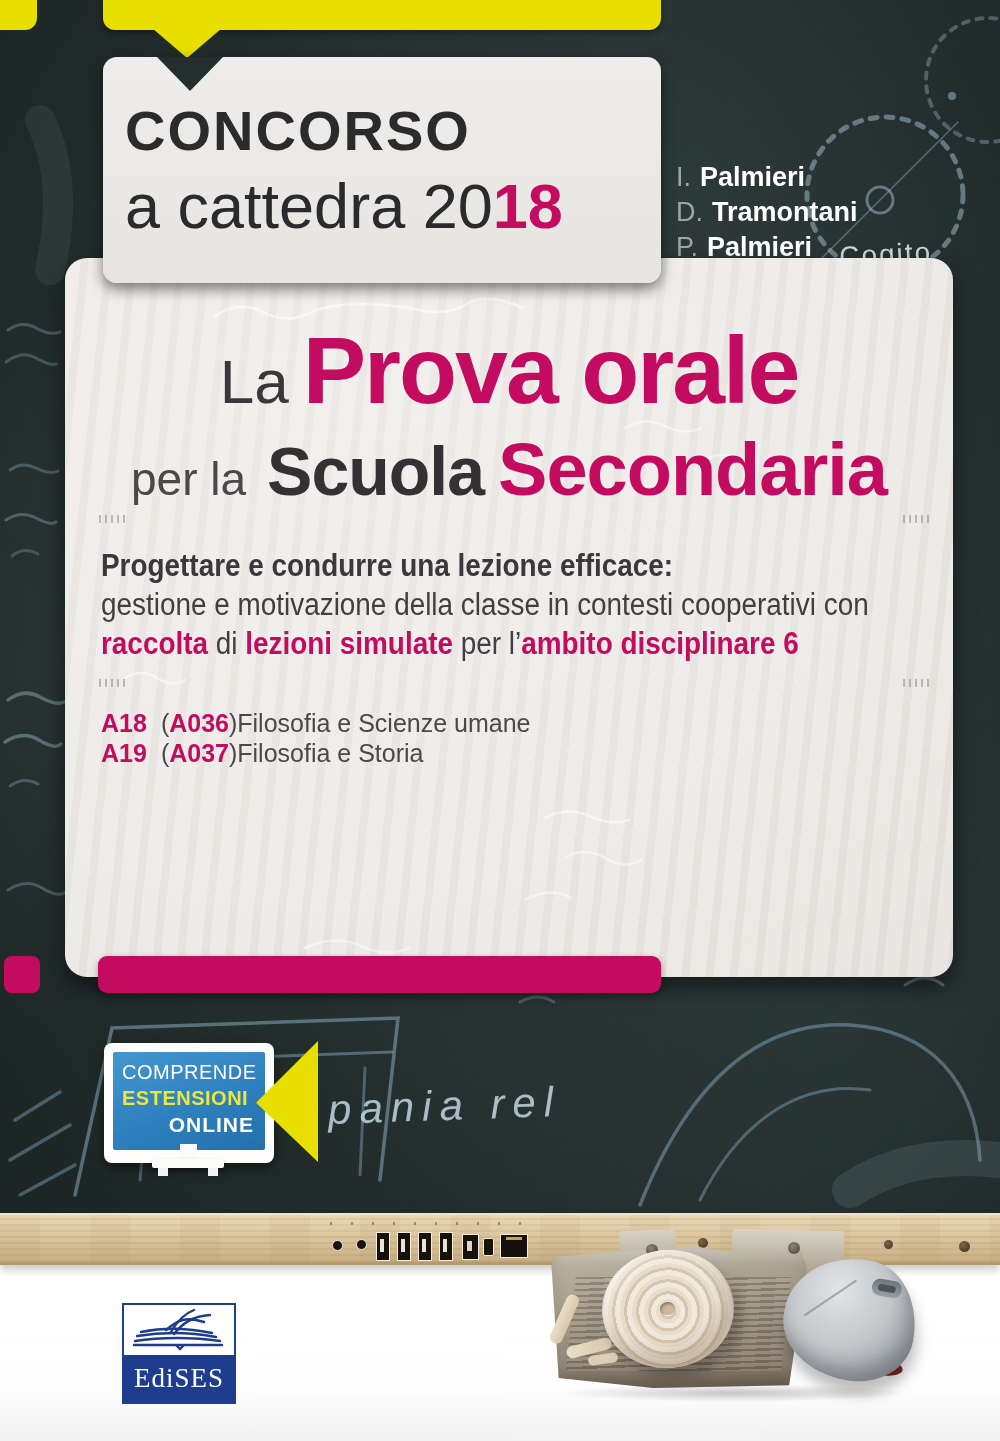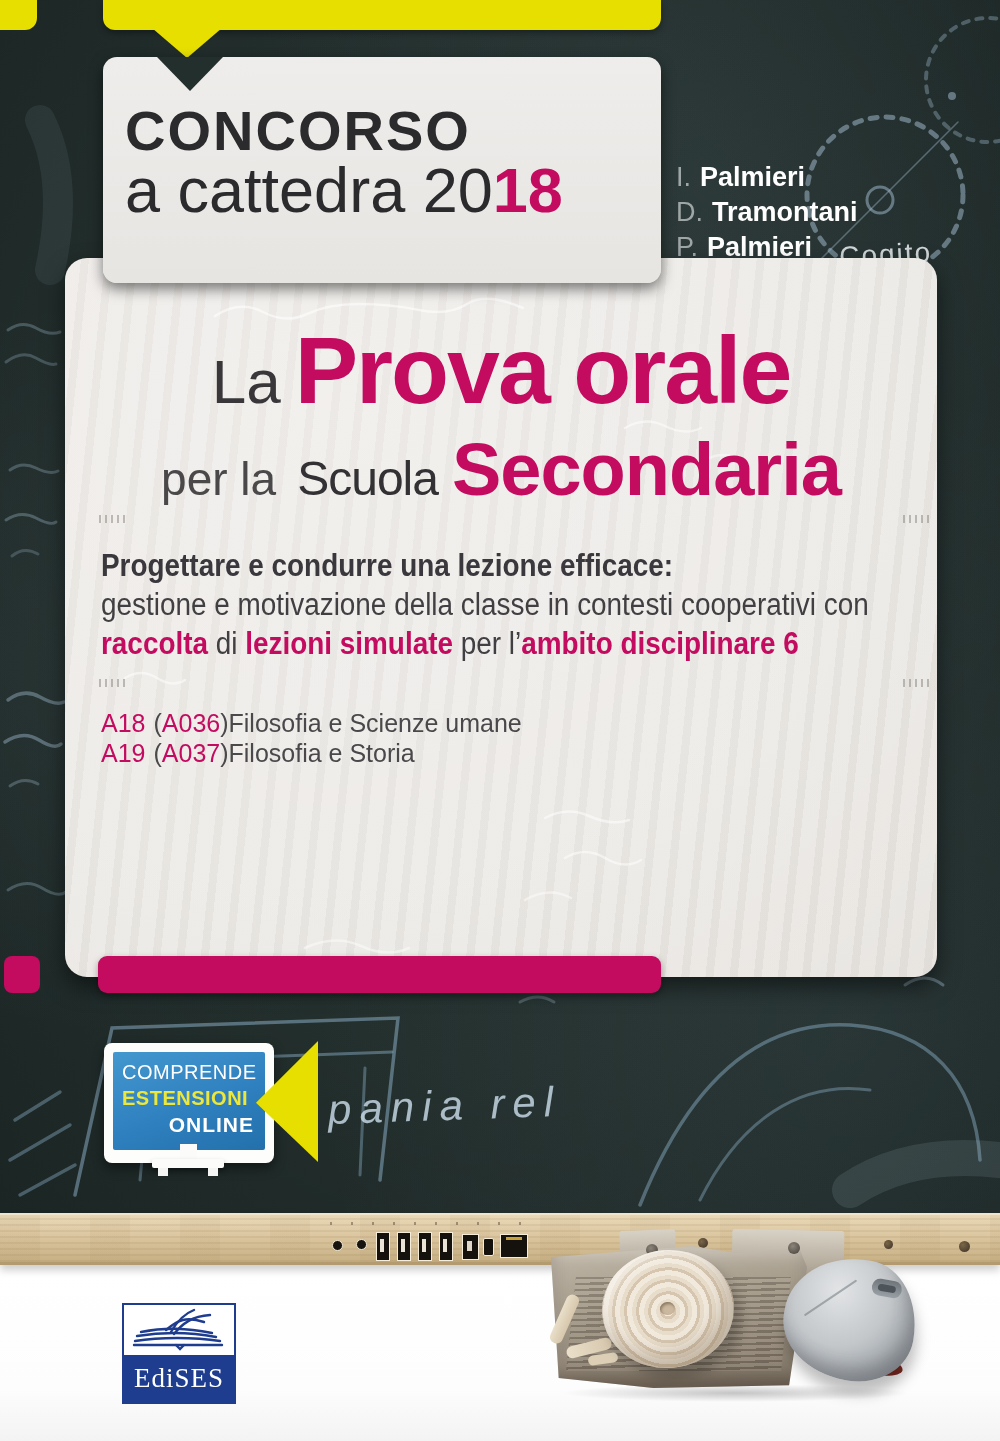--- a/index.html
+++ b/index.html
@@ -39,60 +39,60 @@
   
   .header-card{
     position:absolute;left:103px;top:57px;width:558px;height:226px;z-index:4;
     background:linear-gradient(180deg,#efedeb,#e7e5e2);border-radius:14px;
     box-shadow:0 6px 14px rgba(0,0,0,.5);
     padding:46px 0 0 22px;box-sizing:border-box;
   }
   .header-notch{position:absolute;left:157px;top:57px;width:66px;height:34px;z-index:5;
     background:var(--board-dark,#232f2d);clip-path:polygon(0 0,100% 0,50% 100%);}
   .series-line1{font-size:56px;font-weight:600;color:#2b2a2c;letter-spacing:2px;line-height:1;}
-  .series-line2{font-size:63px;font-weight:300;color:#2b2a2c;line-height:1;letter-spacing:0;}
+  .series-line2{font-size:63px;font-weight:300;color:#2b2a2c;line-height:1;margin-top:16px;letter-spacing:0;}
   .series-year{font-weight:700;color:var(--accent-magenta,#c30b5f);}
   
   .authors{position:absolute;left:676px;top:160px;z-index:2;font-size:27px;line-height:35px;}
   .authors .init{color:#9fa6a6;font-weight:400;margin-right:9px;}
   .authors .surname{color:#ffffff;font-weight:700;}
   
   .main-card{
     position:absolute;left:65px;top:258px;width:872px;height:719px;z-index:2;
     background:
       repeating-linear-gradient(96deg, rgba(255,255,255,.20) 0 16px, rgba(60,50,40,.015) 16px 24px),
       radial-gradient(ellipse at 30% 20%, #efece9, var(--card-bg,#eae8e4) 60%, #e3dfda 100%);
-    border-radius:22px;box-shadow:0 10px 22px rgba(0,0,0,.5);
+    border-radius:22px;box-shadow:0 10px 22px rgba(0,0,0,.5);padding-left:16px;
   }
   .main-card svg{position:absolute;left:0;top:0;}
   .title-block{position:absolute;left:0;top:58px;width:100%;text-align:center;white-space:nowrap;z-index:2;}
   .t-la{font-size:62px;font-weight:400;color:#39373a;margin-right:14px;}
   .t-prova{font-size:95px;font-weight:700;color:var(--accent-magenta,#c30b5f);letter-spacing:-2px;}
   .title-line2{margin-top:2px;}
   .t-perla{font-size:46px;font-weight:300;color:#4a4849;margin-right:21px;}
-  .t-scuola{font-size:48px;font-weight:400;color:#333134;margin-right:14px;letter-spacing:-1px;}
+  .t-scuola{font-size:68px;font-weight:700;color:#333134;margin-right:14px;letter-spacing:-1px;}
   .t-second{font-size:74px;font-weight:700;color:var(--accent-magenta,#c30b5f);letter-spacing:-1px;}
   .ticks{position:absolute;width:30px;height:8px;z-index:2;opacity:.8;
     background:repeating-linear-gradient(90deg, rgba(120,115,110,.55) 0 2px, transparent 2px 6px);}
   .ticks.tl{left:34px;top:257px;} .ticks.tr{left:838px;top:257px;}
   .ticks.bl{left:34px;top:421px;} .ticks.br{left:838px;top:421px;}
   .subtitle-block{position:absolute;left:36px;top:288px;width:900px;z-index:2;
     transform:scaleX(.9);transform-origin:left top;}
   .sub1{font-size:31px;font-weight:700;color:#3a383c;line-height:39px;letter-spacing:0;}
   .sub2{font-size:31px;font-weight:300;color:#413f42;line-height:39px;}
   .sub3{font-size:31px;line-height:39px;}
   .sub3 .seg-accent{font-weight:700;color:var(--accent-magenta,#c30b5f);}
   .sub3 .seg-dark{font-weight:300;color:#413f42;}
   .classes-block{position:absolute;left:36px;top:437px;z-index:2;}
   .classes-heading{font-size:29px;font-weight:700;color:#3a383c;letter-spacing:.5px;}
   .class-item{font-size:25px;line-height:30px;color:#4a484a;}
   .class-item:first-of-type{margin-top:13px;}
-  .class-item .code{font-weight:400;color:var(--accent-magenta,#c30b5f);margin-right:8px;}
+  .class-item .code{font-weight:700;color:var(--accent-magenta,#c30b5f);margin-right:14px;}
   .class-item .paren{font-weight:400;color:#4a484a;}
-  .class-item .old{font-weight:400;color:var(--accent-magenta,#c30b5f);}
+  .class-item .old{font-weight:700;color:var(--accent-magenta,#c30b5f);}
   .class-item .cname{font-weight:400;}
   
   .magenta-band{position:absolute;left:98px;top:956px;width:563px;height:37px;z-index:3;
     background:var(--accent-magenta,#c30b5f);border-radius:9px;box-shadow:0 3px 7px rgba(0,0,0,.35);}
   .magenta-fragment{position:absolute;left:4px;top:956px;width:36px;height:37px;z-index:3;
     background:var(--accent-magenta,#c30b5f);border-radius:8px;}
   
   .monitor{position:absolute;left:104px;top:1043px;width:170px;height:120px;z-index:3;
     background:#fdfdfc;border-radius:8px;box-shadow:0 5px 12px rgba(0,0,0,.45);}
   .screen{position:absolute;left:9px;top:9px;right:9px;bottom:13px;

